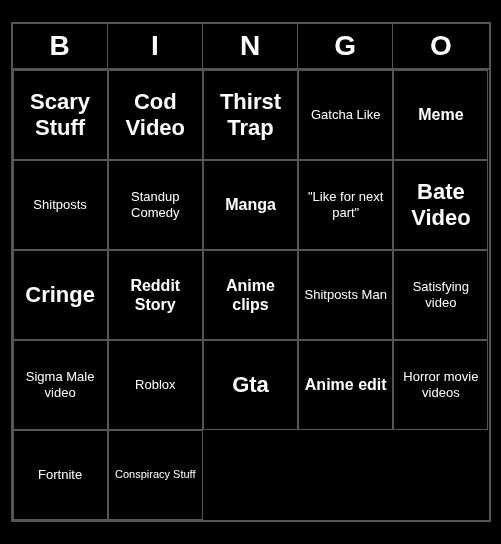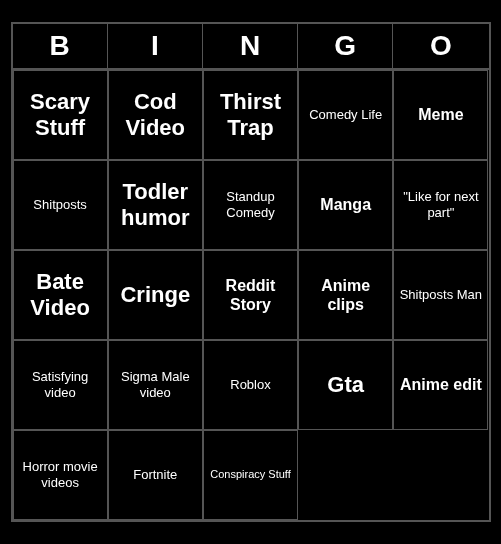--- a/index.html
+++ b/index.html
@@ -84,30 +84,27 @@
   <div class="bingo-cell">
         <span class="size-large">Scary Stuff</span>
       </div>
       <div class="bingo-cell">
         <span class="size-large">Cod Video</span>
       </div>
       <div class="bingo-cell">
         <span class="size-large">Thirst Trap</span>
       </div>
       <div class="bingo-cell">
-        <span class="size-small">Comedy Life</span>
+        <span class="size-small">Gatcha Like</span>
       </div>
       <div class="bingo-cell">
         <span class="size-medium">Meme</span>
       </div>
       <div class="bingo-cell">
         <span class="size-small">Shitposts</span>
-      </div>
-      <div class="bingo-cell">
-        <span class="size-large">Todler humor</span>
       </div>
       <div class="bingo-cell">
         <span class="size-small">Standup Comedy</span>
       </div>
       <div class="bingo-cell">
         <span class="size-medium">Manga</span>
       </div>
       <div class="bingo-cell">
         <span class="size-small">"Like for next part"</span>
       </div>

